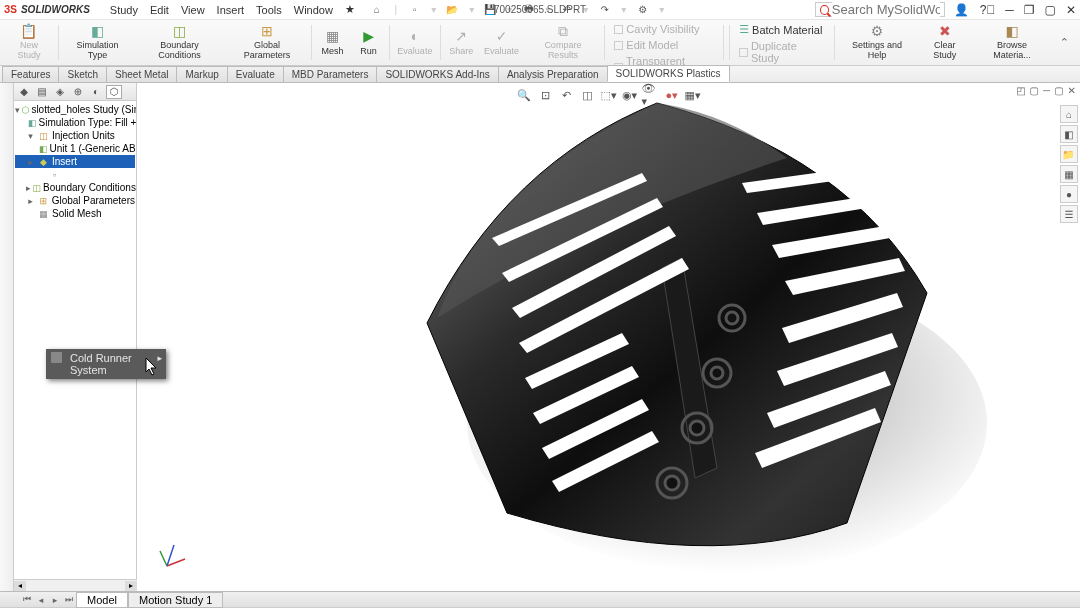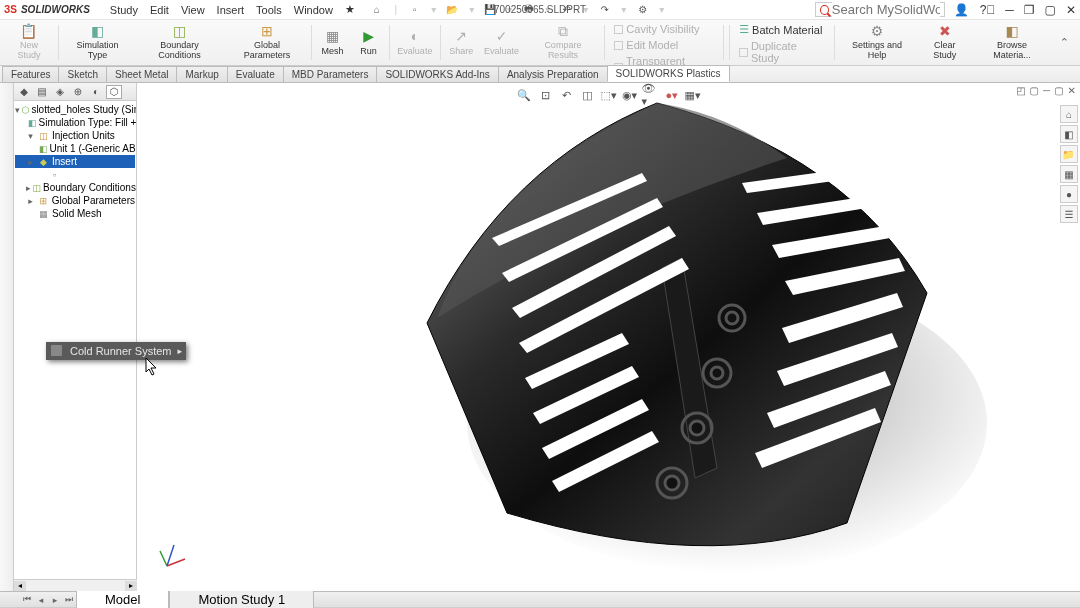--- a/index.html
+++ b/index.html
@@ -56,29 +56,29 @@
 .view-side-ctrls span{font-size:10px;color:#666;cursor:pointer}
 .right-rail{position:absolute;right:2px;top:22px;display:flex;flex-direction:column;gap:2px}
 .right-rail span{width:18px;height:18px;border:1px solid #ccc;background:#f5f5f5;display:inline-flex;align-items:center;justify-content:center;font-size:10px;color:#555;cursor:pointer}
 .triad{position:absolute;bottom:20px;left:20px;width:30px;height:30px}
 .triad svg{overflow:visible}
 .scrollbar-h{position:absolute;bottom:0;left:0;right:0;height:12px;background:#f0f0f0;border-top:1px solid #ccc;display:flex;align-items:center}
 .scrollbar-h .arrow{width:12px;height:10px;background:#ddd;display:flex;align-items:center;justify-content:center;font-size:8px;cursor:pointer}
 .scrollbar-h .track{flex:1;height:10px}
 .part-svg{position:absolute;left:150px;top:10px}
 
-.ctx-menu{position:absolute;left:46px;top:259px;background:#3a3a3a;color:#e5e5e5;box-shadow:2px 2px 5px rgba(0,0,0,0.5);z-index:100;width:140px}
+.ctx-menu{position:absolute;left:46px;top:266px;background:#3a3a3a;color:#e5e5e5;box-shadow:2px 2px 5px rgba(0,0,0,0.5);z-index:100;width:120px}
 .ctx-item{padding:3px 6px 3px 24px;font-size:10px;position:relative;cursor:pointer}
 .ctx-item.hov{background:#5a5a5a}
 .ctx-item::before{content:'';position:absolute;left:5px;top:3px;width:11px;height:11px;background:#888;border-radius:1px}
 .ctx-arrow{position:absolute;right:4px;top:4px;font-size:9px}
 .cursor-arrow{position:absolute;left:145px;top:274px;z-index:101;pointer-events:none}
 
 .bottom-tabs{height:16px;background:linear-gradient(#f0f0f0,#e0e0e0);border-top:1px solid #bbb;display:flex;align-items:center;padding-left:20px}
-.bottom-tabs .btab{padding:1px 28px;font-size:13px;border:1px solid #bbb;background:#eee;cursor:pointer}
+.bottom-tabs .btab{padding:1px 10px;font-size:11px;border:1px solid #bbb;background:#eee;cursor:pointer}
 .bottom-tabs .btab.active{background:#fff}
 .bottom-tabs .bctrl{width:14px;text-align:center;font-size:9px;color:#666;cursor:pointer}
 
 .status{height:14px;background:linear-gradient(#f5f5f5,#e8e8e8);border-top:1px solid #ccc;display:flex;align-items:center;padding:0 6px;font-size:10px;color:#444}
 </style>
 </head>
 <body>
 
 <div class="titlebar">
   <span class="sw-logo">ЗS</span>

